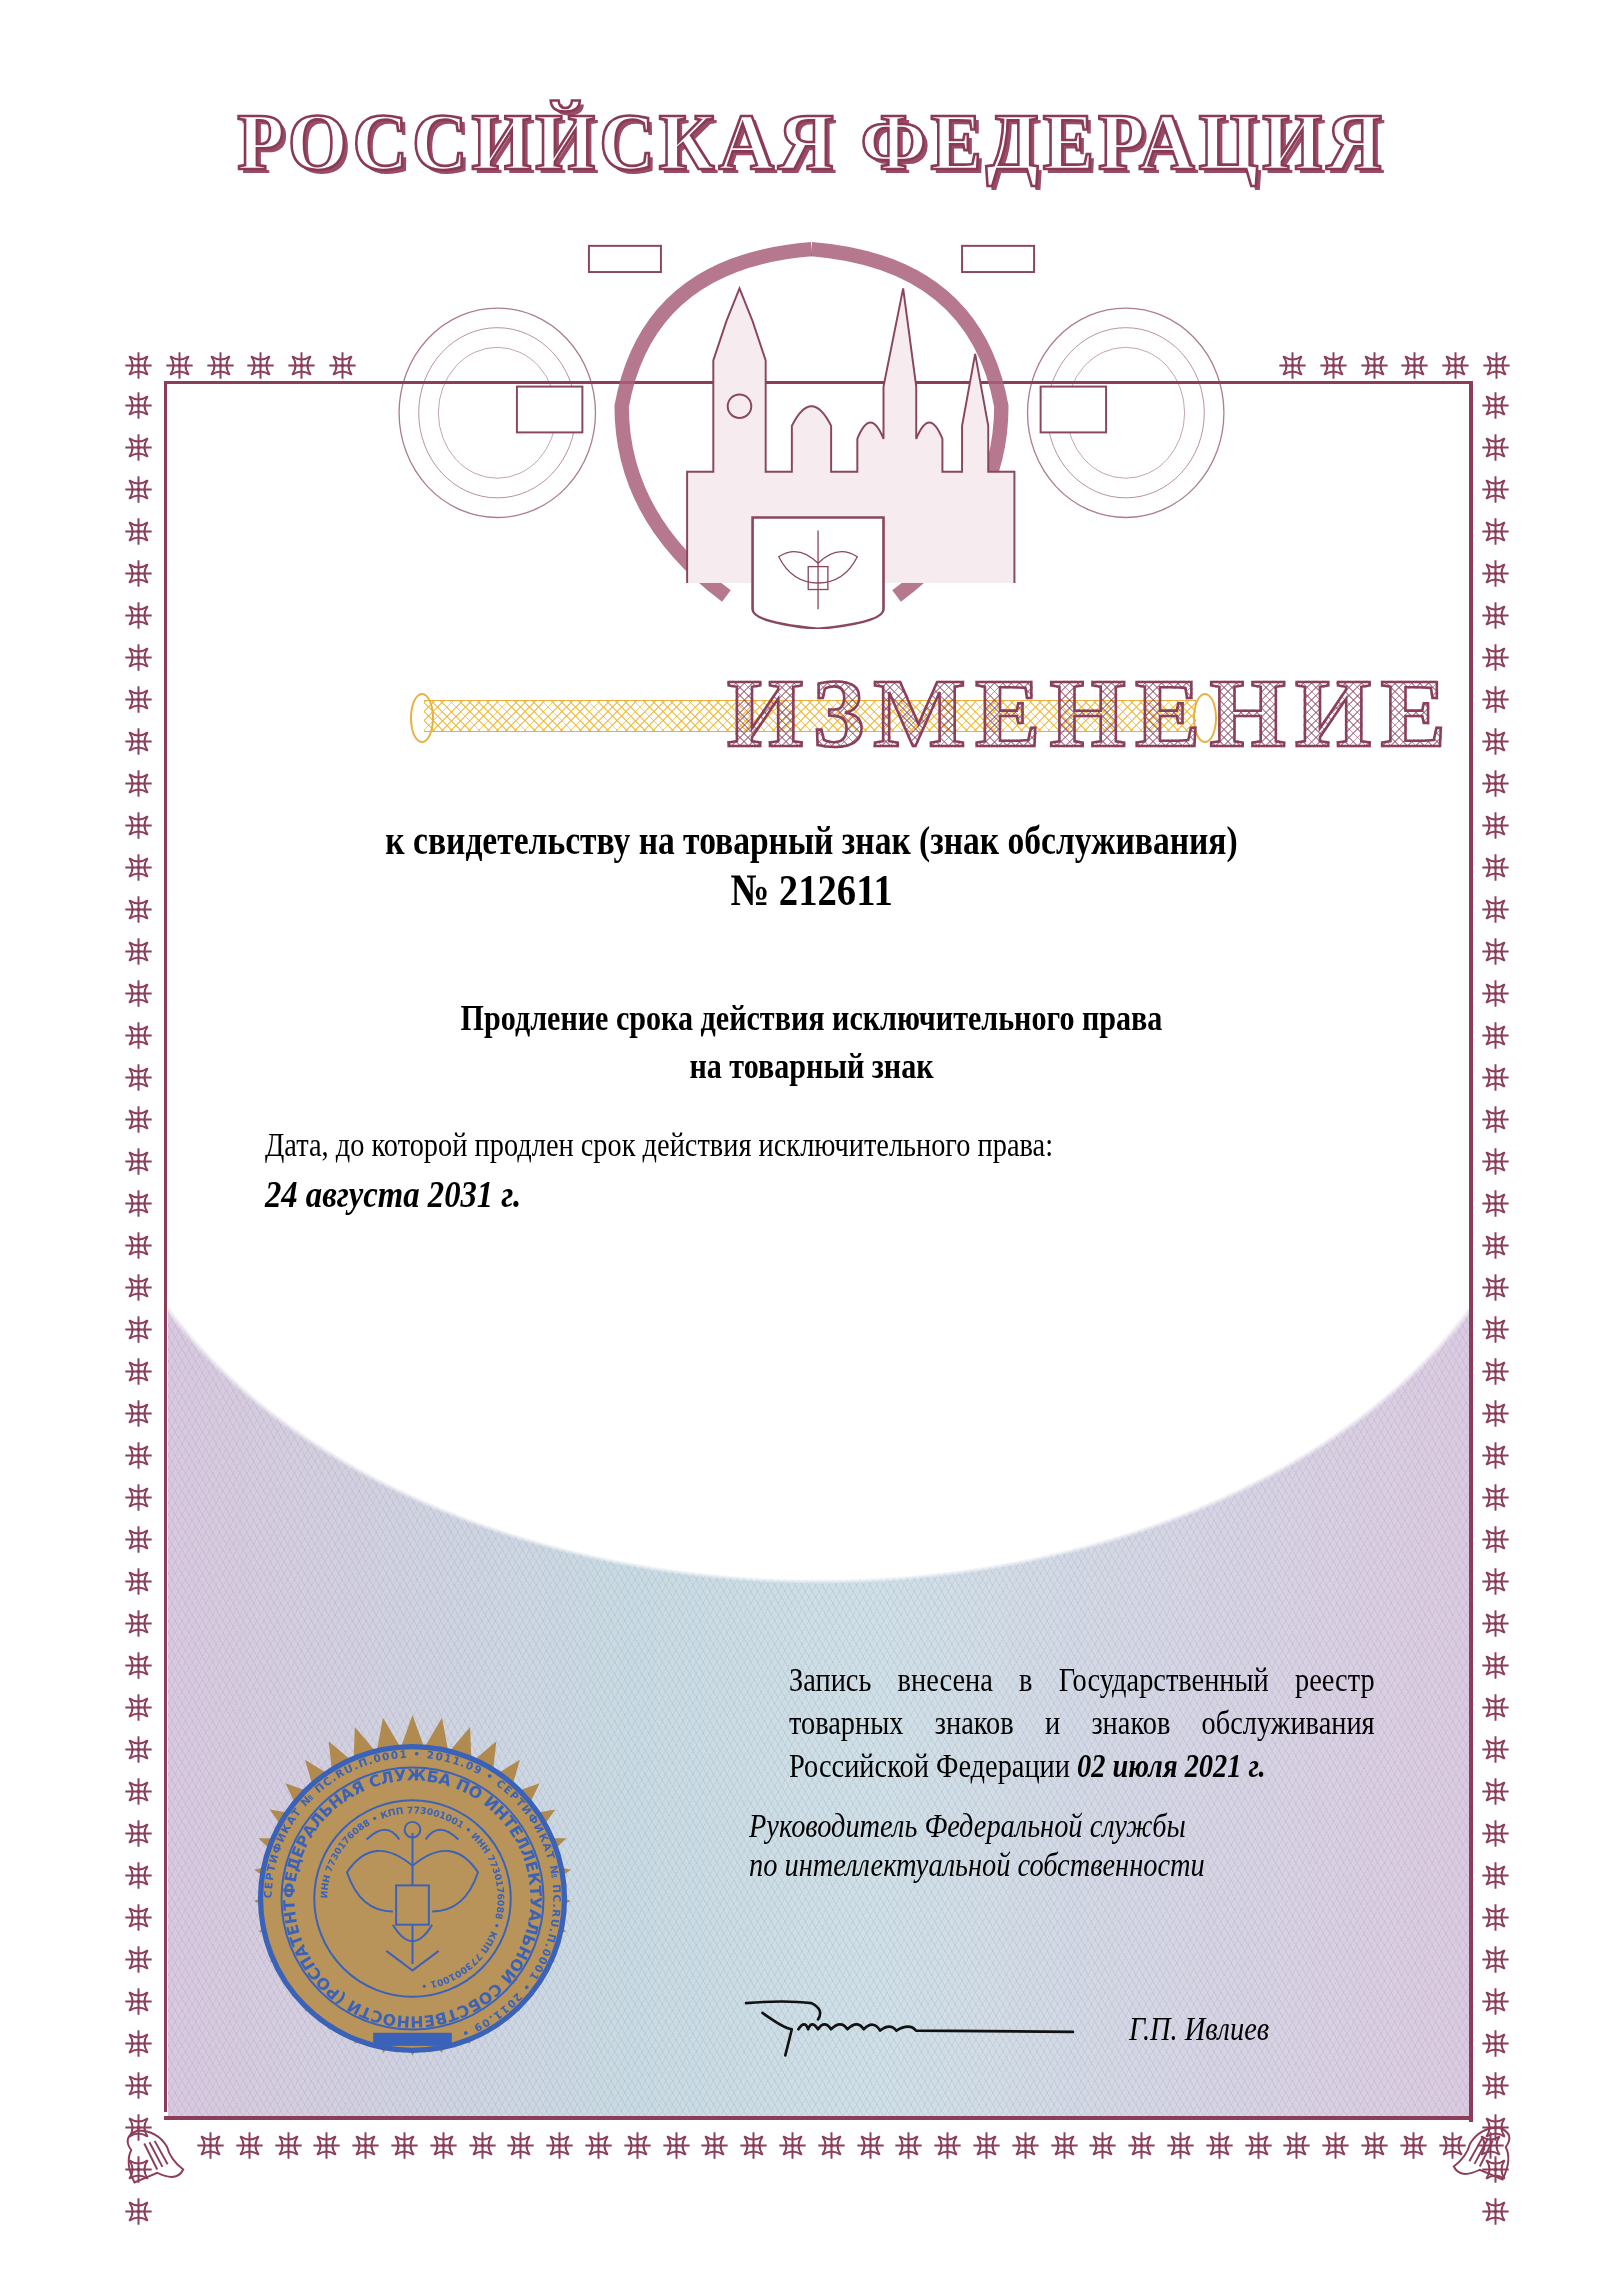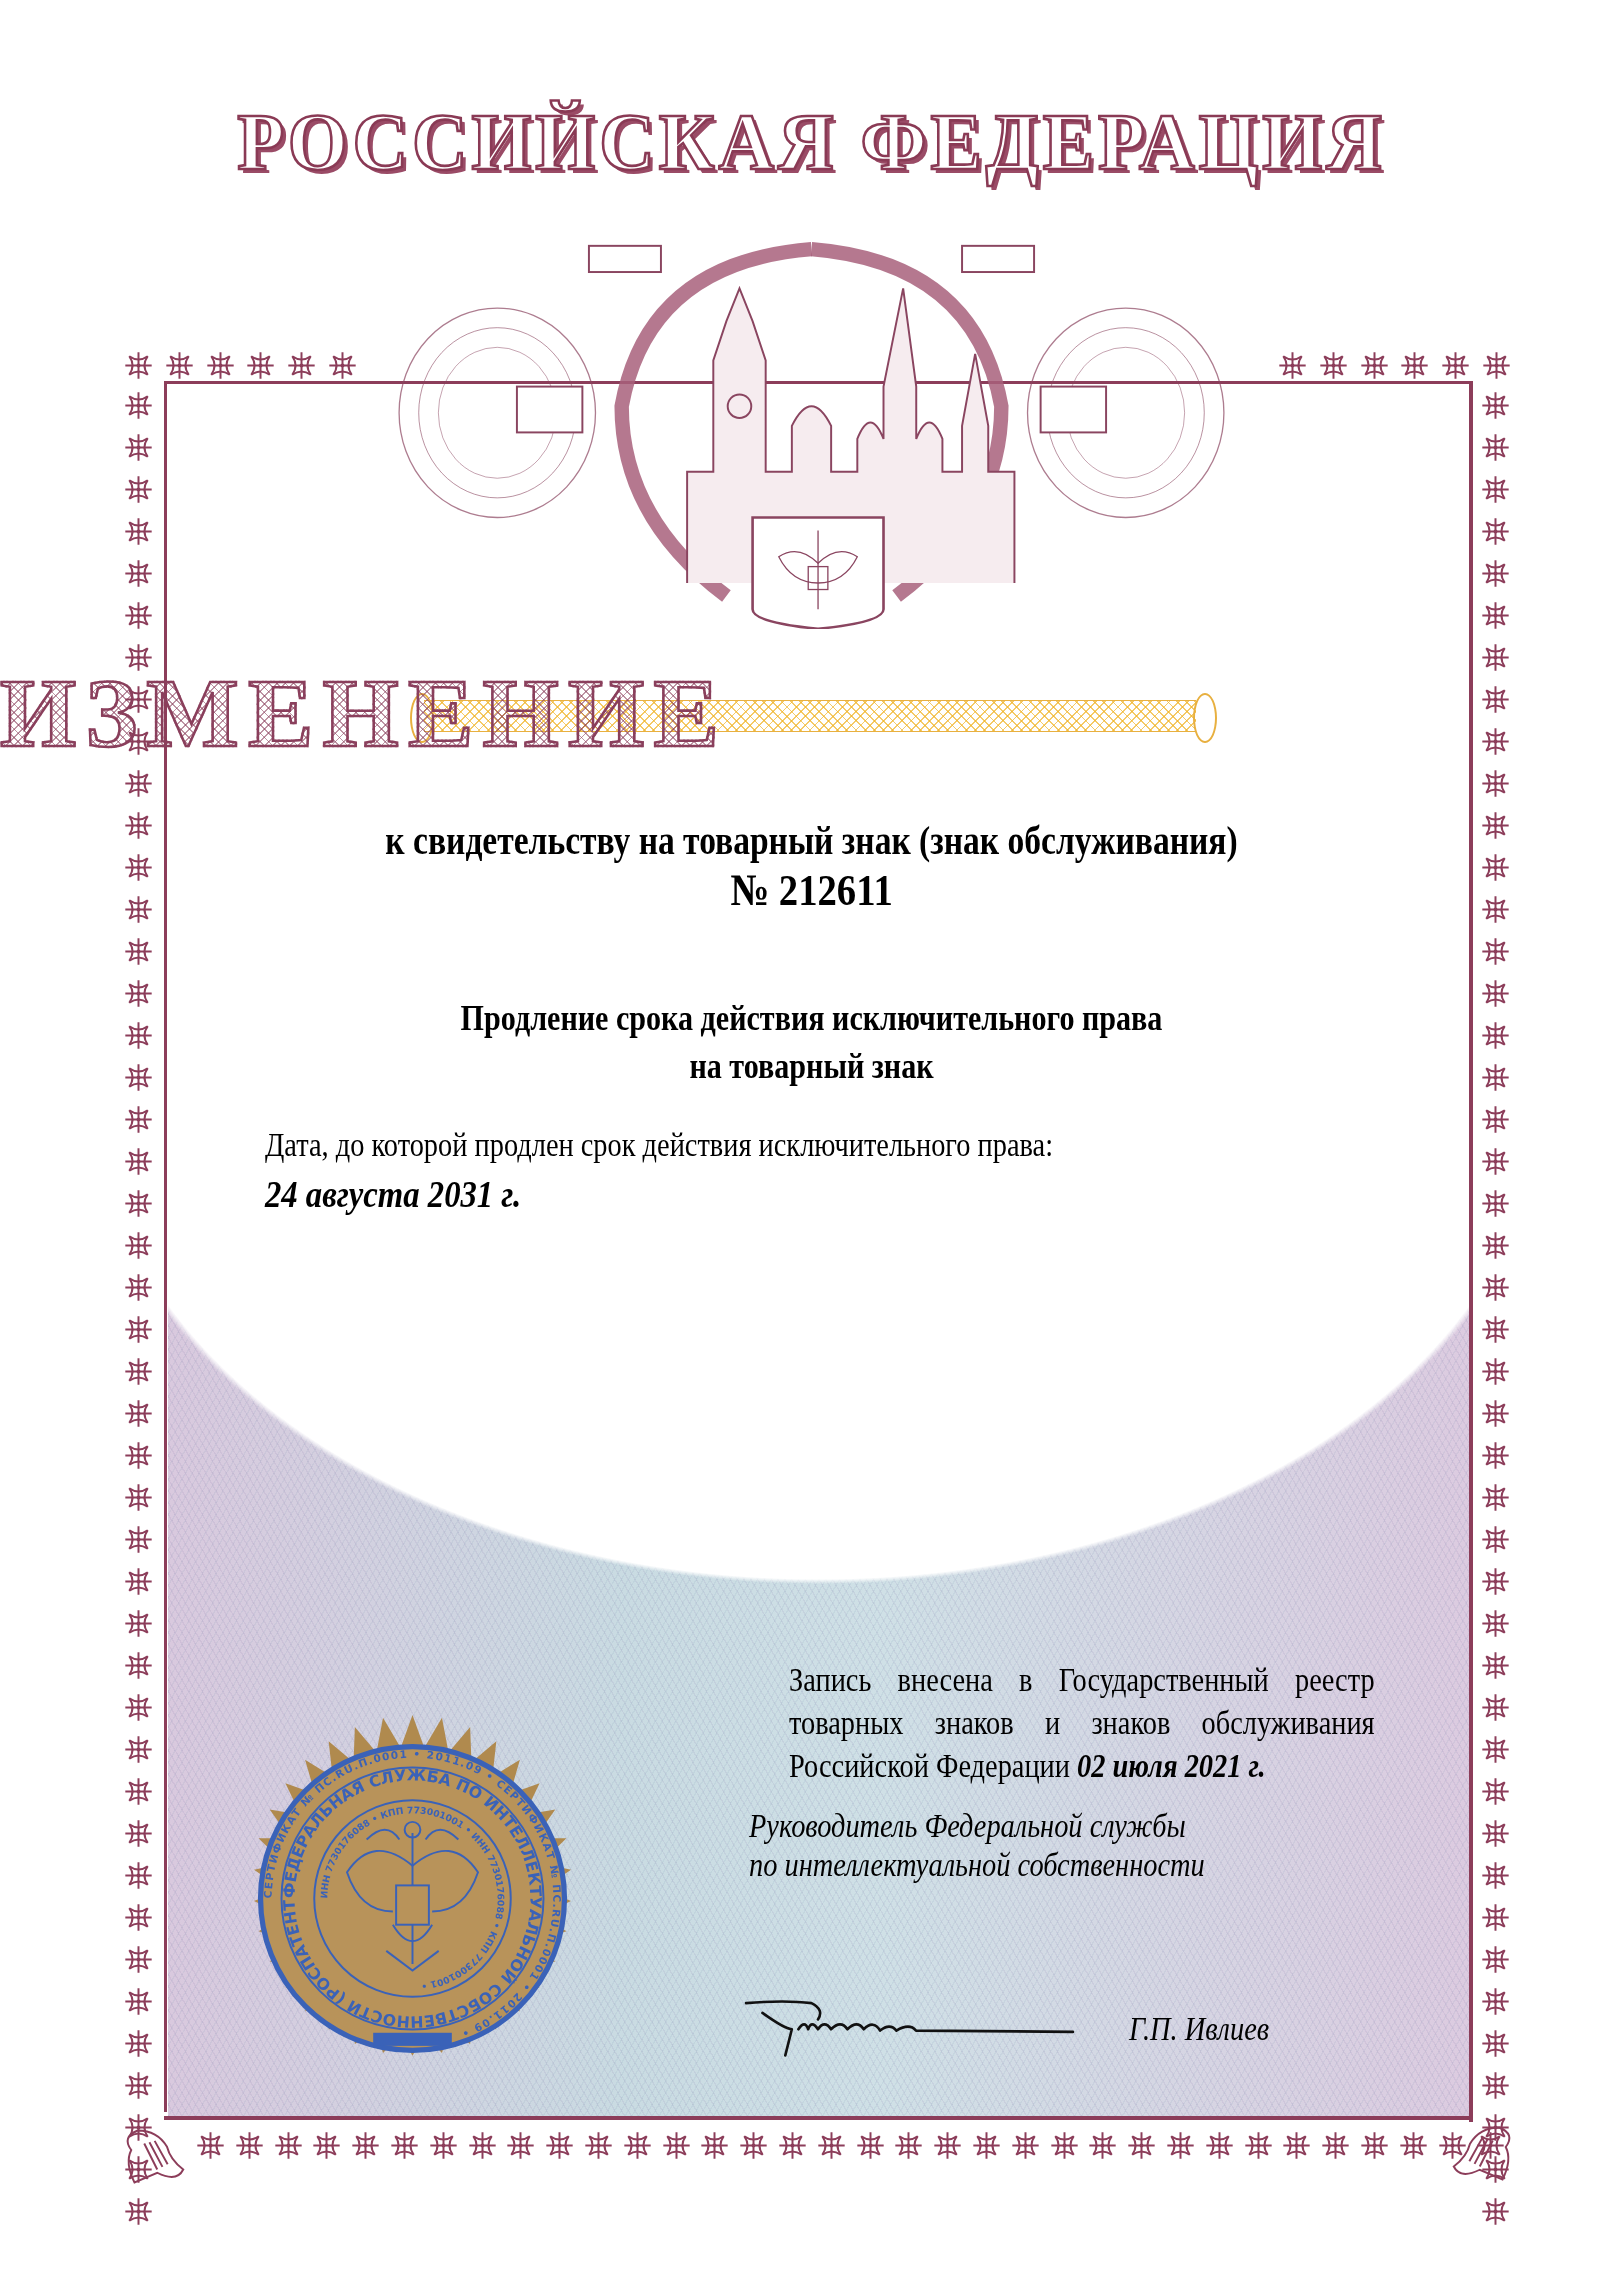--- a/index.html
+++ b/index.html
@@ -53,21 +53,21 @@
   
   .change-band {
     left:424px; top:700px; width:772px; height:30px;
     background:
       repeating-linear-gradient(45deg, rgba(240,180,40,0.7) 0 1.3px, transparent 1.3px 6.5px),
       repeating-linear-gradient(-45deg, rgba(240,180,40,0.7) 0 1.3px, transparent 1.3px 6.5px);
     border-top:1.3px solid #e8b040; border-bottom:1.3px solid #e8b040;
   }
   .change-band-cap { width:19.6px; height:46px; border-radius:50%; border:2px solid #e8b040; top:693px; }
   .change-title {
-    left:0; width:1455px; top:661px; text-align:left;
+    left:0; width:1455px; top:661px; text-align:right;
     font-size:98px; font-weight:bold; letter-spacing:9.2px;
     color:transparent;
     -webkit-text-stroke:2.6px #8a3f5c;
     background:
       repeating-linear-gradient(45deg, rgba(138,63,92,0.55) 0 1.3px, transparent 1.3px 5.9px),
       repeating-linear-gradient(-45deg, rgba(138,63,92,0.55) 0 1.3px, transparent 1.3px 5.9px);
     -webkit-background-clip:text; background-clip:text;
     line-height:105px;
   }
 

